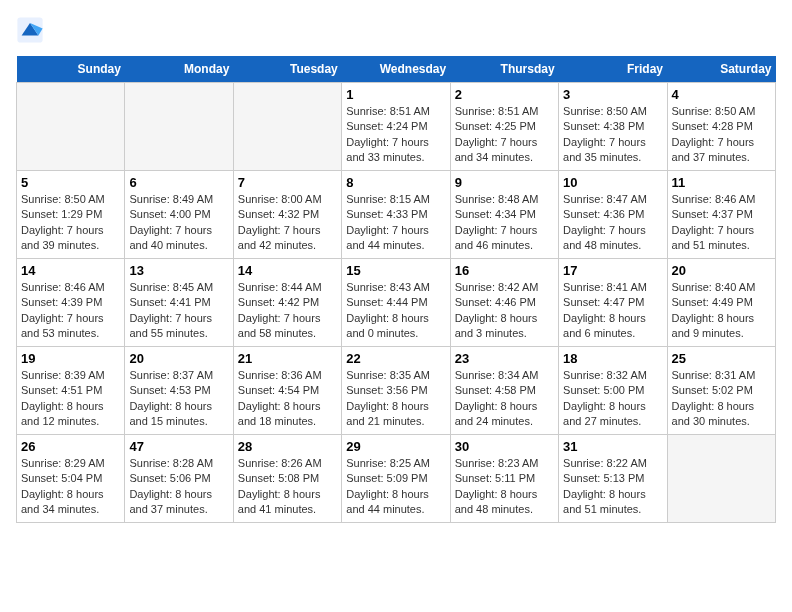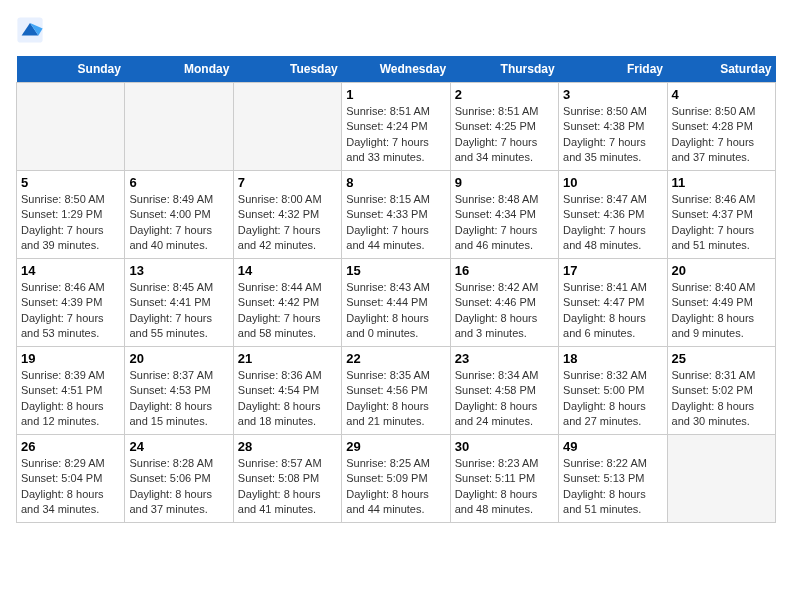--- a/index.html
+++ b/index.html
@@ -246,21 +246,21 @@
         </td>
         <td>
           <div class="day-num">21</div>
           <div class="day-detail">Sunrise: 8:36 AM
 Sunset: 4:54 PM
 Daylight: 8 hours and 18 minutes.</div>
         </td>
         <td>
           <div class="day-num">22</div>
           <div class="day-detail">Sunrise: 8:35 AM
-Sunset: 4:56 PM
+Sunset: 3:56 PM
 Daylight: 8 hours and 21 minutes.</div>
         </td>
         <td>
           <div class="day-num">23</div>
           <div class="day-detail">Sunrise: 8:34 AM
 Sunset: 4:58 PM
 Daylight: 8 hours and 24 minutes.</div>
         </td>
         <td>
           <div class="day-num">18</div>
@@ -276,45 +276,45 @@
         </td>
       </tr>
       <tr>
         <td>
           <div class="day-num">26</div>
           <div class="day-detail">Sunrise: 8:29 AM
 Sunset: 5:04 PM
 Daylight: 8 hours and 34 minutes.</div>
         </td>
         <td>
-          <div class="day-num">24</div>
+          <div class="day-num">47</div>
           <div class="day-detail">Sunrise: 8:28 AM
 Sunset: 5:06 PM
 Daylight: 8 hours and 37 minutes.</div>
         </td>
         <td>
           <div class="day-num">28</div>
-          <div class="day-detail">Sunrise: 8:57 AM
+          <div class="day-detail">Sunrise: 8:26 AM
 Sunset: 5:08 PM
 Daylight: 8 hours and 41 minutes.</div>
         </td>
         <td>
           <div class="day-num">29</div>
           <div class="day-detail">Sunrise: 8:25 AM
 Sunset: 5:09 PM
 Daylight: 8 hours and 44 minutes.</div>
         </td>
         <td>
           <div class="day-num">30</div>
           <div class="day-detail">Sunrise: 8:23 AM
 Sunset: 5:11 PM
 Daylight: 8 hours and 48 minutes.</div>
         </td>
         <td>
-          <div class="day-num">49</div>
+          <div class="day-num">31</div>
           <div class="day-detail">Sunrise: 8:22 AM
 Sunset: 5:13 PM
 Daylight: 8 hours and 51 minutes.</div>
         </td>
         <td class="empty"></td>
       </tr>
     </tbody>
 </table>
 
 </body></html>

